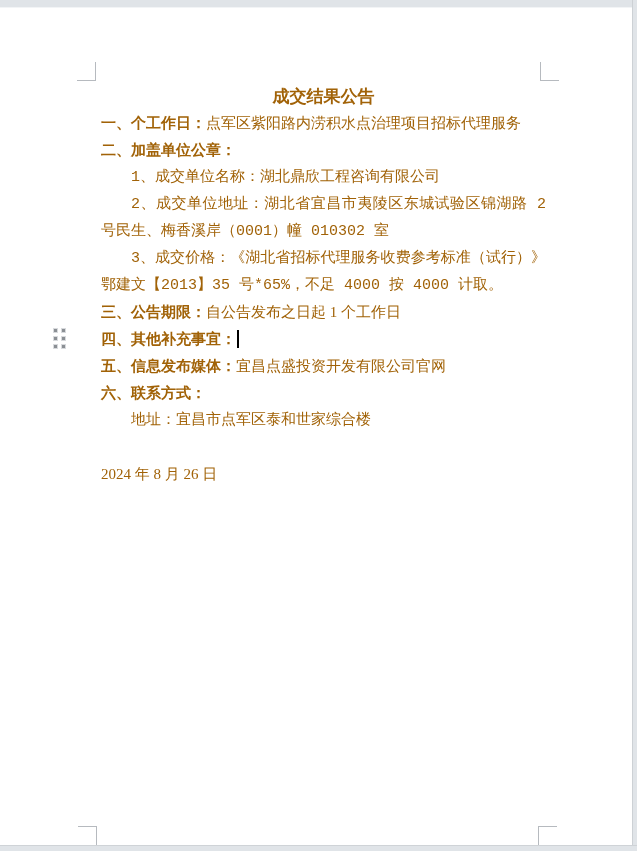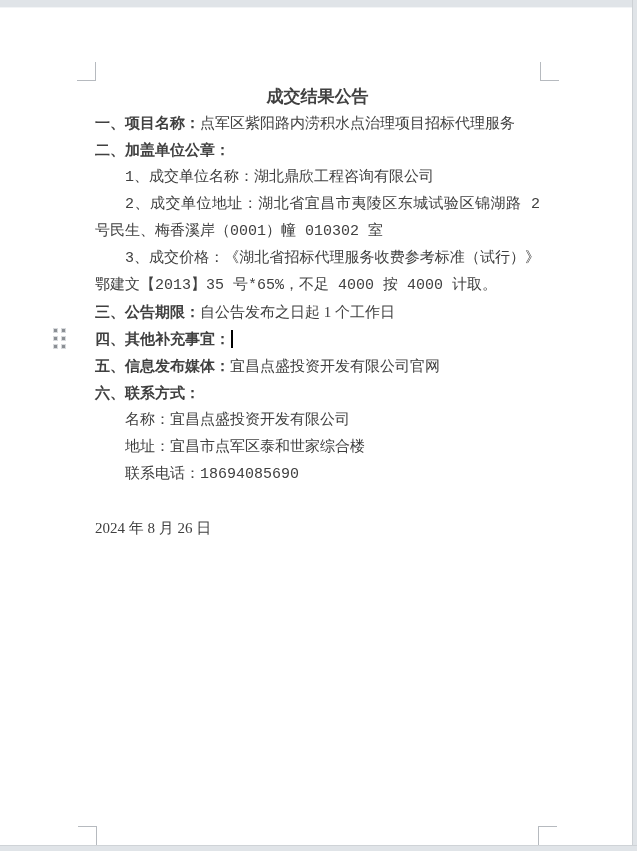--- a/index.html
+++ b/index.html
@@ -35,22 +35,22 @@
   
   .drag-handle {
     position: absolute; left: 54px; top: 329px;
     display: grid; grid-template-columns: 3px 3px; grid-auto-rows: 3px;
     column-gap: 5px; row-gap: 5px; cursor: grab;
   }
   .drag-handle .dot { width: 3px; height: 3px; background: #8b8f94; outline: 1px solid #d8dadd; }
 
   
   .content {
-    position: absolute; left: 95px; top: 83px; width: 445px;
-    font-size: 15px; line-height: 27px; color: #404040;
+    position: absolute; left: 101px; top: 83px; width: 445px;
+    font-size: 15px; line-height: 27px; color: #a16207;
     text-align: justify; cursor: text;
   }
   .content p, .content h1 { margin: 0; padding: 0; font-weight: normal; }
   h1.doc-title { font-size: 17px; font-weight: bold; text-align: center; }
   .sec-label { font-weight: bold; }
   .indent { text-indent: 2em; font-family: Liberation Mono, monospace; }
   .date-line { text-align: left; margin-top: 27px !important; }
   .caret {
     display: inline-block; width: 2px; height: 18px; background: #000000;
     vertical-align: -4px; margin-left: 1px;
@@ -77,21 +77,21 @@
     <span class="dot"></span>
     <span class="dot"></span>
     <span class="dot"></span>
   </div>
 
   <div class="content">
 
     <h1 class="doc-title">成交结果公告</h1>
 
     <p>
-      <span class="sec-label">一、项目名称：</span><span>点军区紫阳路内涝积水点治理项目招标代理服务</span>
+      <span class="sec-label">一、个工作日：</span><span>点军区紫阳路内涝积水点治理项目招标代理服务</span>
     </p>
 
     <p>
       <span class="sec-label">二、加盖单位公章：</span>
     </p>
 
     <p class="indent">
       <span>1、成交单位名称：湖北鼎欣工程咨询有限公司</span>
     </p>
 
@@ -113,29 +113,23 @@
 
 
     <p>
       <span class="sec-label">五、信息发布媒体：</span><span>宜昌点盛投资开发有限公司官网</span>
     </p>
 
     <p>
       <span class="sec-label">六、联系方式：</span>
     </p>
 
-    <p class="indent">
-      <span>名称：宜昌点盛投资开发有限公司</span>
-    </p>
 
     <p class="indent">
       <span>地址：宜昌市点军区泰和世家综合楼</span>
     </p>
 
 
-    <p class="indent">
-      <span>联系电话：18694085690</span>
-    </p>
 
     <p class="date-line">2024 年 8 月 26 日</p>
 
   </div>
 </div>
 
 </body></html>

